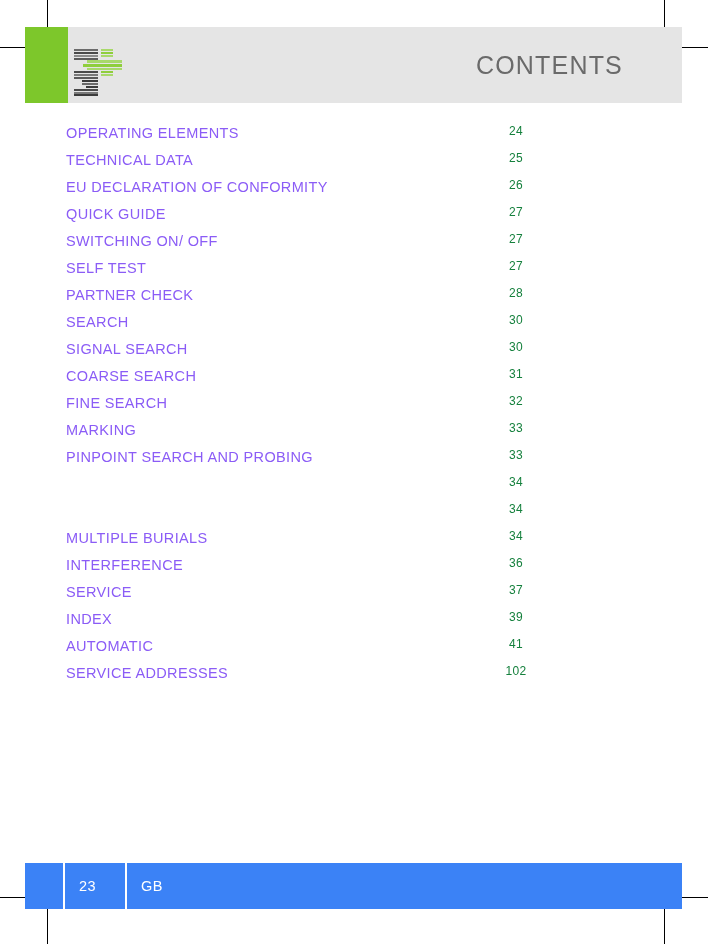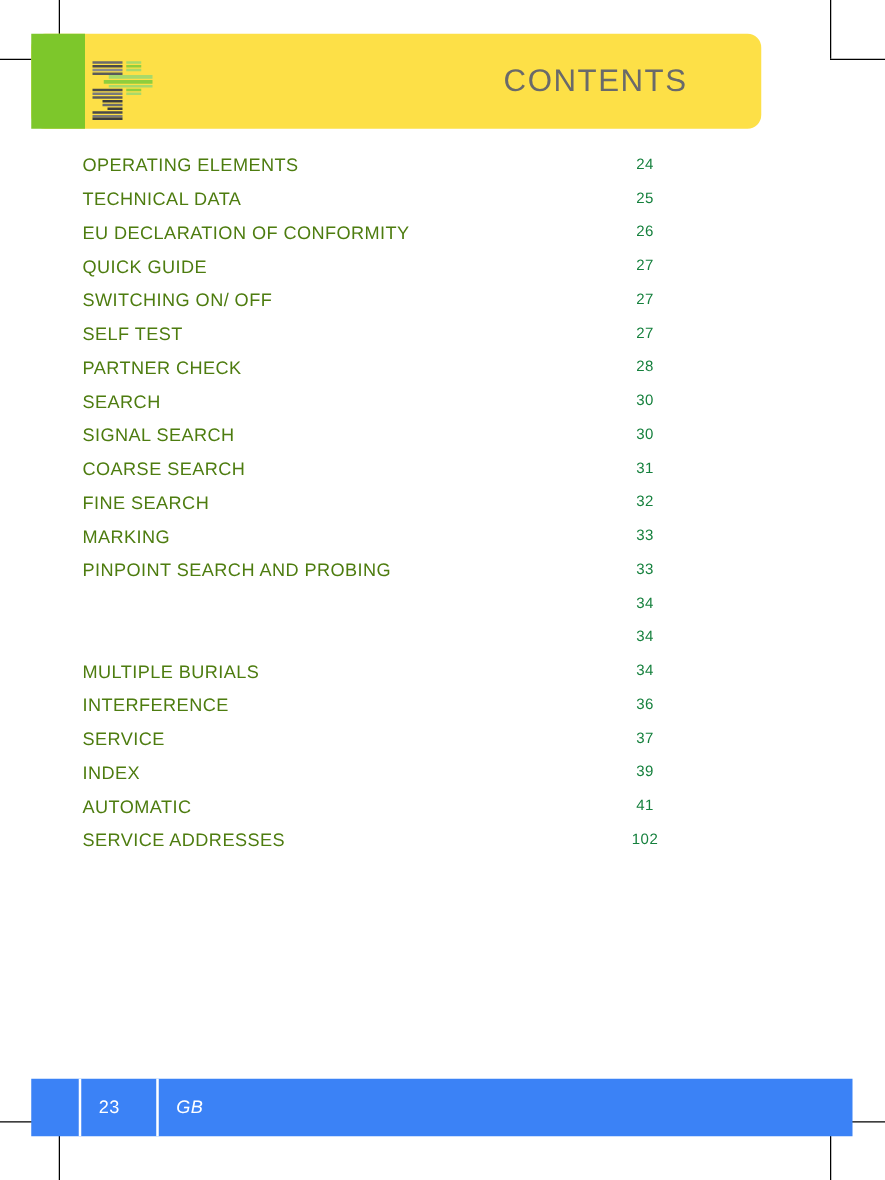--- a/index.html
+++ b/index.html
@@ -13,23 +13,23 @@
 
   
   .crop { position: absolute; background: #000; }
   .crop.v { width: 1px; }
   .crop.h { height: 1px; }
 
   
   .header {
     position: absolute;
     left: 25px; top: 27px;
-    width: 584px; height: 76px;
-    background: #fde047;
-    display: flex; align-items: center; border-radius: 11px;
+    width: 657px; height: 76px;
+    background: #e5e5e5;
+    display: flex; align-items: center;
   }
   .header-green {
     position: absolute; left: 0; top: 0;
     width: 43px; height: 76px;
     background: #7dc72b;
   }
   .logo {
     position: absolute;
     left: 49px; top: 22px;
     width: 48px; height: 47px;
@@ -47,21 +47,21 @@
   }
 
   
   .toc {
     position: absolute;
     left: 66px; top: 124px;
     width: 480px;
   }
   .toc-label {
     font-size: 14.5px;
-    color: #4d7c0f;
+    color: #8b5cf6;
     letter-spacing: 0.35px;
     white-space: nowrap;
     flex: 0 0 auto;
     text-align: center;
   }
   .toc-page {
     position: absolute;
     right: 0;
     width: 60px;
     text-align: center;
@@ -164,16 +164,16 @@
       <div class="toc-rowwrap"><span class="toc-label">SERVICE</span><span class="toc-page">37</span></div>
       <div class="toc-rowwrap"><span class="toc-label">INDEX</span><span class="toc-page">39</span></div>
       <div class="toc-rowwrap"><span class="toc-label">AUTOMATIC</span><span class="toc-page">41</span></div>
       <div class="toc-rowwrap"><span class="toc-label">SERVICE ADDRESSES</span><span class="toc-page">102</span></div>
     </div>
 
   <div class="footer">
     <div class="footer-div" style="left:38px;"></div>
     <div class="footer-div" style="left:100px;"></div>
     <div class="footer-cell" style="left:54px;">23</div>
-    <div class="footer-cell" style="left:116px;font-style:italic;">GB</div>
+    <div class="footer-cell" style="left:116px;">GB</div>
   </div>
 
 </div>
 
 </body></html>

